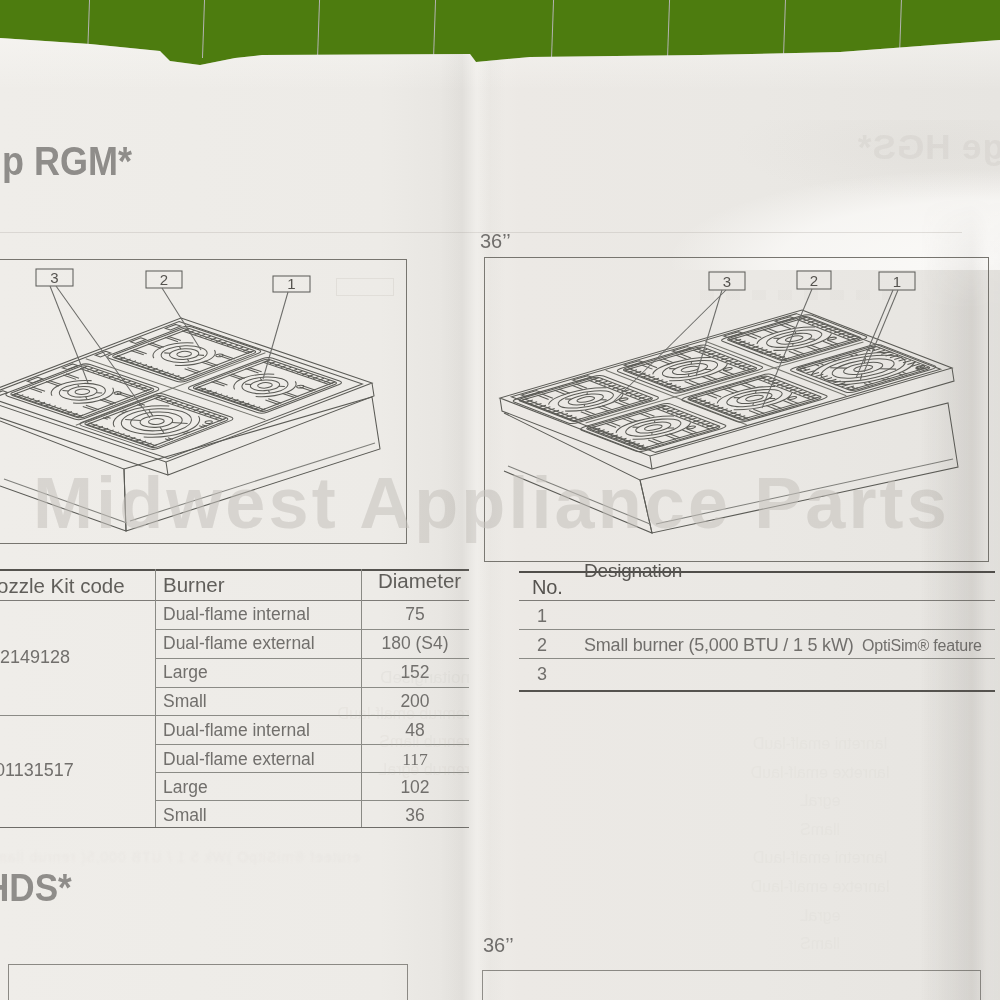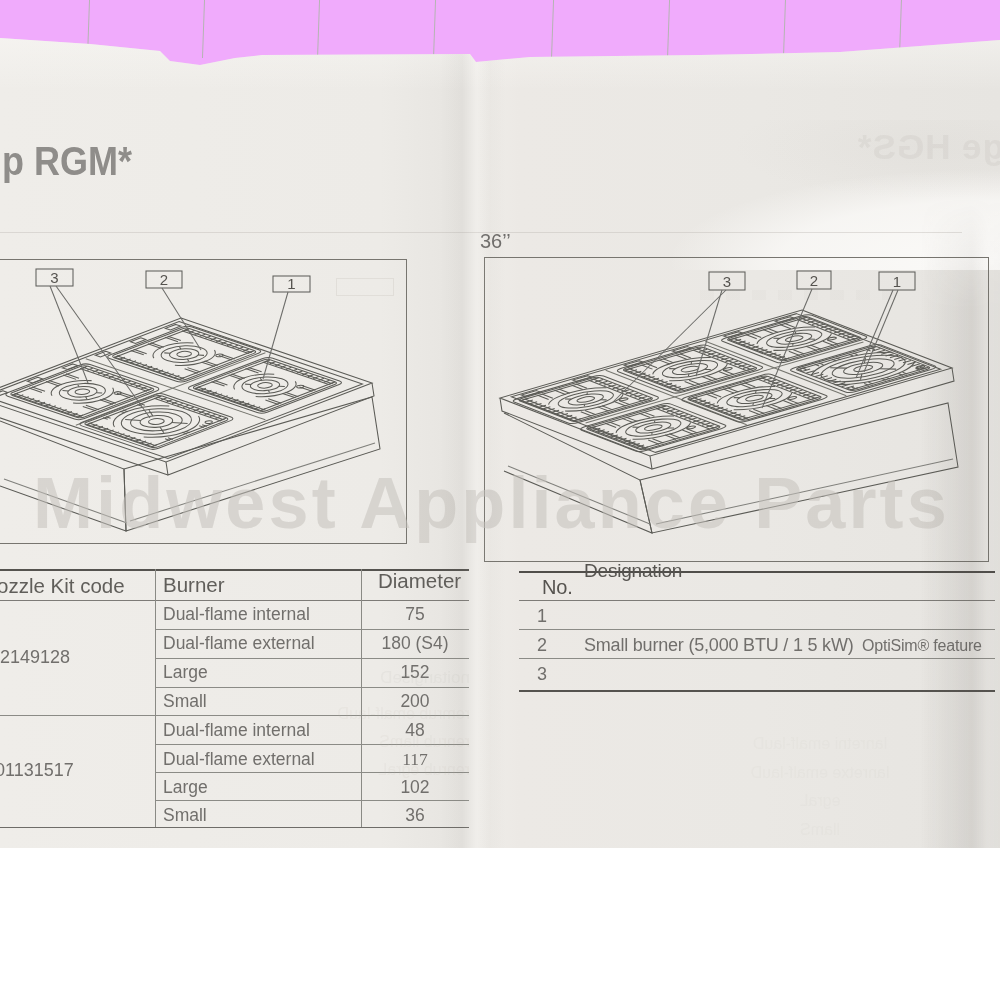--- a/index.html
+++ b/index.html
@@ -1,17 +1,17 @@
 <!DOCTYPE html>
 <html><head>
 <meta charset="utf-8">
 <style>
   html,body{margin:0;padding:0}
-  #page{position:relative;width:1000px;height:848px;overflow:hidden;
-    font-family:"Liberation Sans",sans-serif;background:#f0abfc}
+  #page{position:relative;width:1000px;height:1000px;overflow:hidden;
+    font-family:"Liberation Sans",sans-serif;background:#4d7c0f}
   .abs{position:absolute}
   .hline{position:absolute;background:#6e6e6c;height:1px}
   .vline{position:absolute;background:#6e6e6c;width:1px}
 </style>
 </head>
 <body>
 <div id="page">
 
   <div class="abs" style="left:88px;top:0;width:1px;height:58px;background:#b4b4b2;transform:rotate(2deg)"></div>
   <div class="abs" style="left:203px;top:0;width:1px;height:58px;background:#b4b4b2;transform:rotate(2deg)"></div>
@@ -626,21 +626,21 @@
 </div>
 
   <div class="abs" style="left:240px;top:668px;width:230px;font-size:17px;color:rgba(188,183,175,.13);transform:scaleX(-1);filter:blur(.6px);">noitangiseD</div>
   <div class="abs" style="left:250px;top:700px;width:220px;font-size:16px;color:rgba(190,185,177,.11);transform:scaleX(-1);line-height:28px;filter:blur(.6px);">remrub emalf-lauD<br>renrub llamS<br>renrub egraL</div>
   <div class="abs" style="left:20px;top:849px;width:340px;white-space:nowrap;font-size:14px;letter-spacing:1px;color:rgba(194,189,181,.085);transform:scaleX(-1);filter:blur(.8px);">eruteef ®miSitpO  )Wk 5 1 / UTB 000,5( renrub llamS</div>
 
   <div id="rtable" class="abs" style="left:517px;top:560px;width:483px;height:140px;color:#716f6c;font-size:18px;letter-spacing:-0.2px;filter:blur(.25px);">
 
 <div class="hline" style="left:2px;top:11px;width:476px;background:#504e4a;height:2px"></div>
 
-<div class="abs" style="left:15px;top:16px;font-size:20px;color:#55534f;margin-left:10px;">No.</div>
+<div class="abs" style="left:15px;top:16px;font-size:20px;color:#55534f;">No.</div>
 <div class="abs" style="left:67px;top:0;font-size:19px;color:#55534f;">Designation</div>
 <div class="hline" style="left:2px;top:40px;width:476px;background:#7d7b77"></div>
 
 <div class="abs" style="left:20px;top:46px;">1</div>
 
 <div class="abs" style="left:20px;top:75px;">2</div>
 <div class="abs" style="left:67px;top:75px;white-space:nowrap;">Small burner (5,000 BTU / 1 5 kW)<span style="font-size:16px">&nbsp;&nbsp;OptiSim® feature</span></div>
 
 <div class="abs" style="left:20px;top:104px;">3</div>
 <div class="hline" style="left:2px;top:69px;width:476px;background:#8b8b86"></div>

